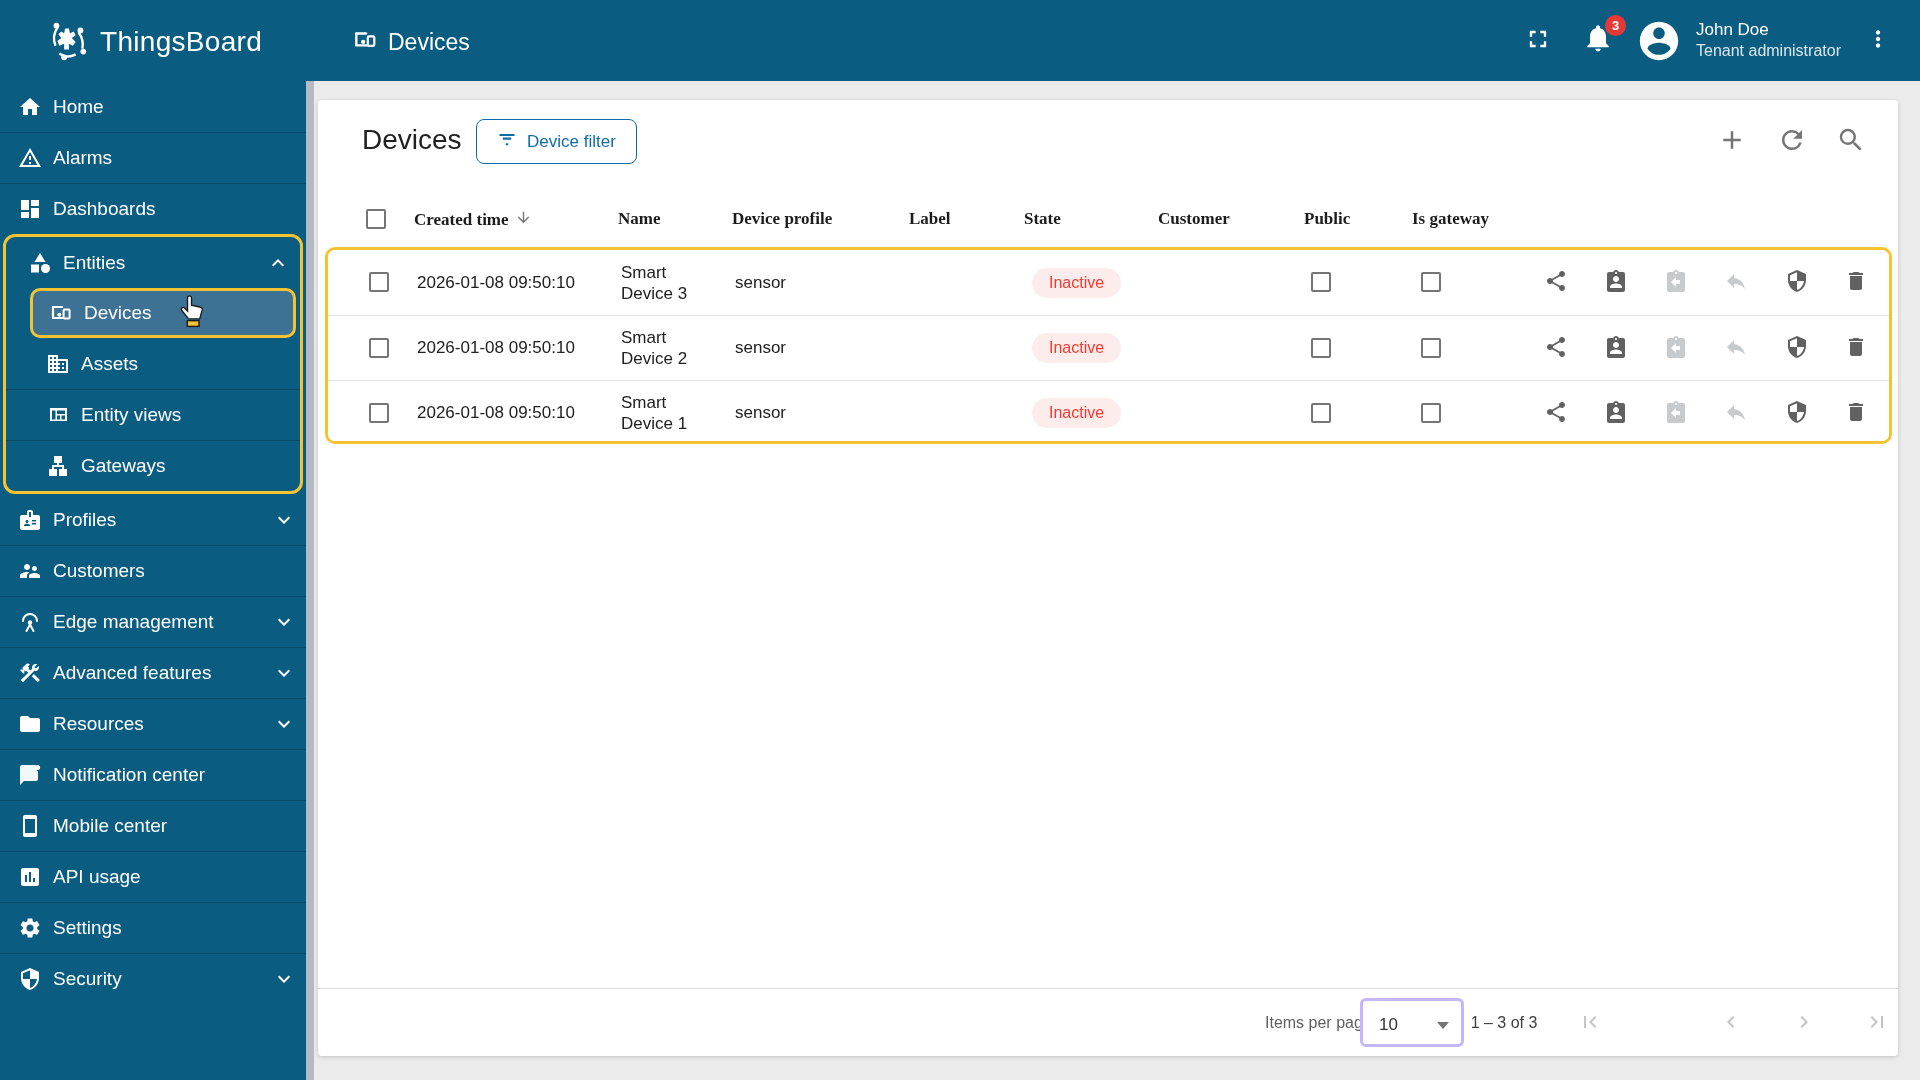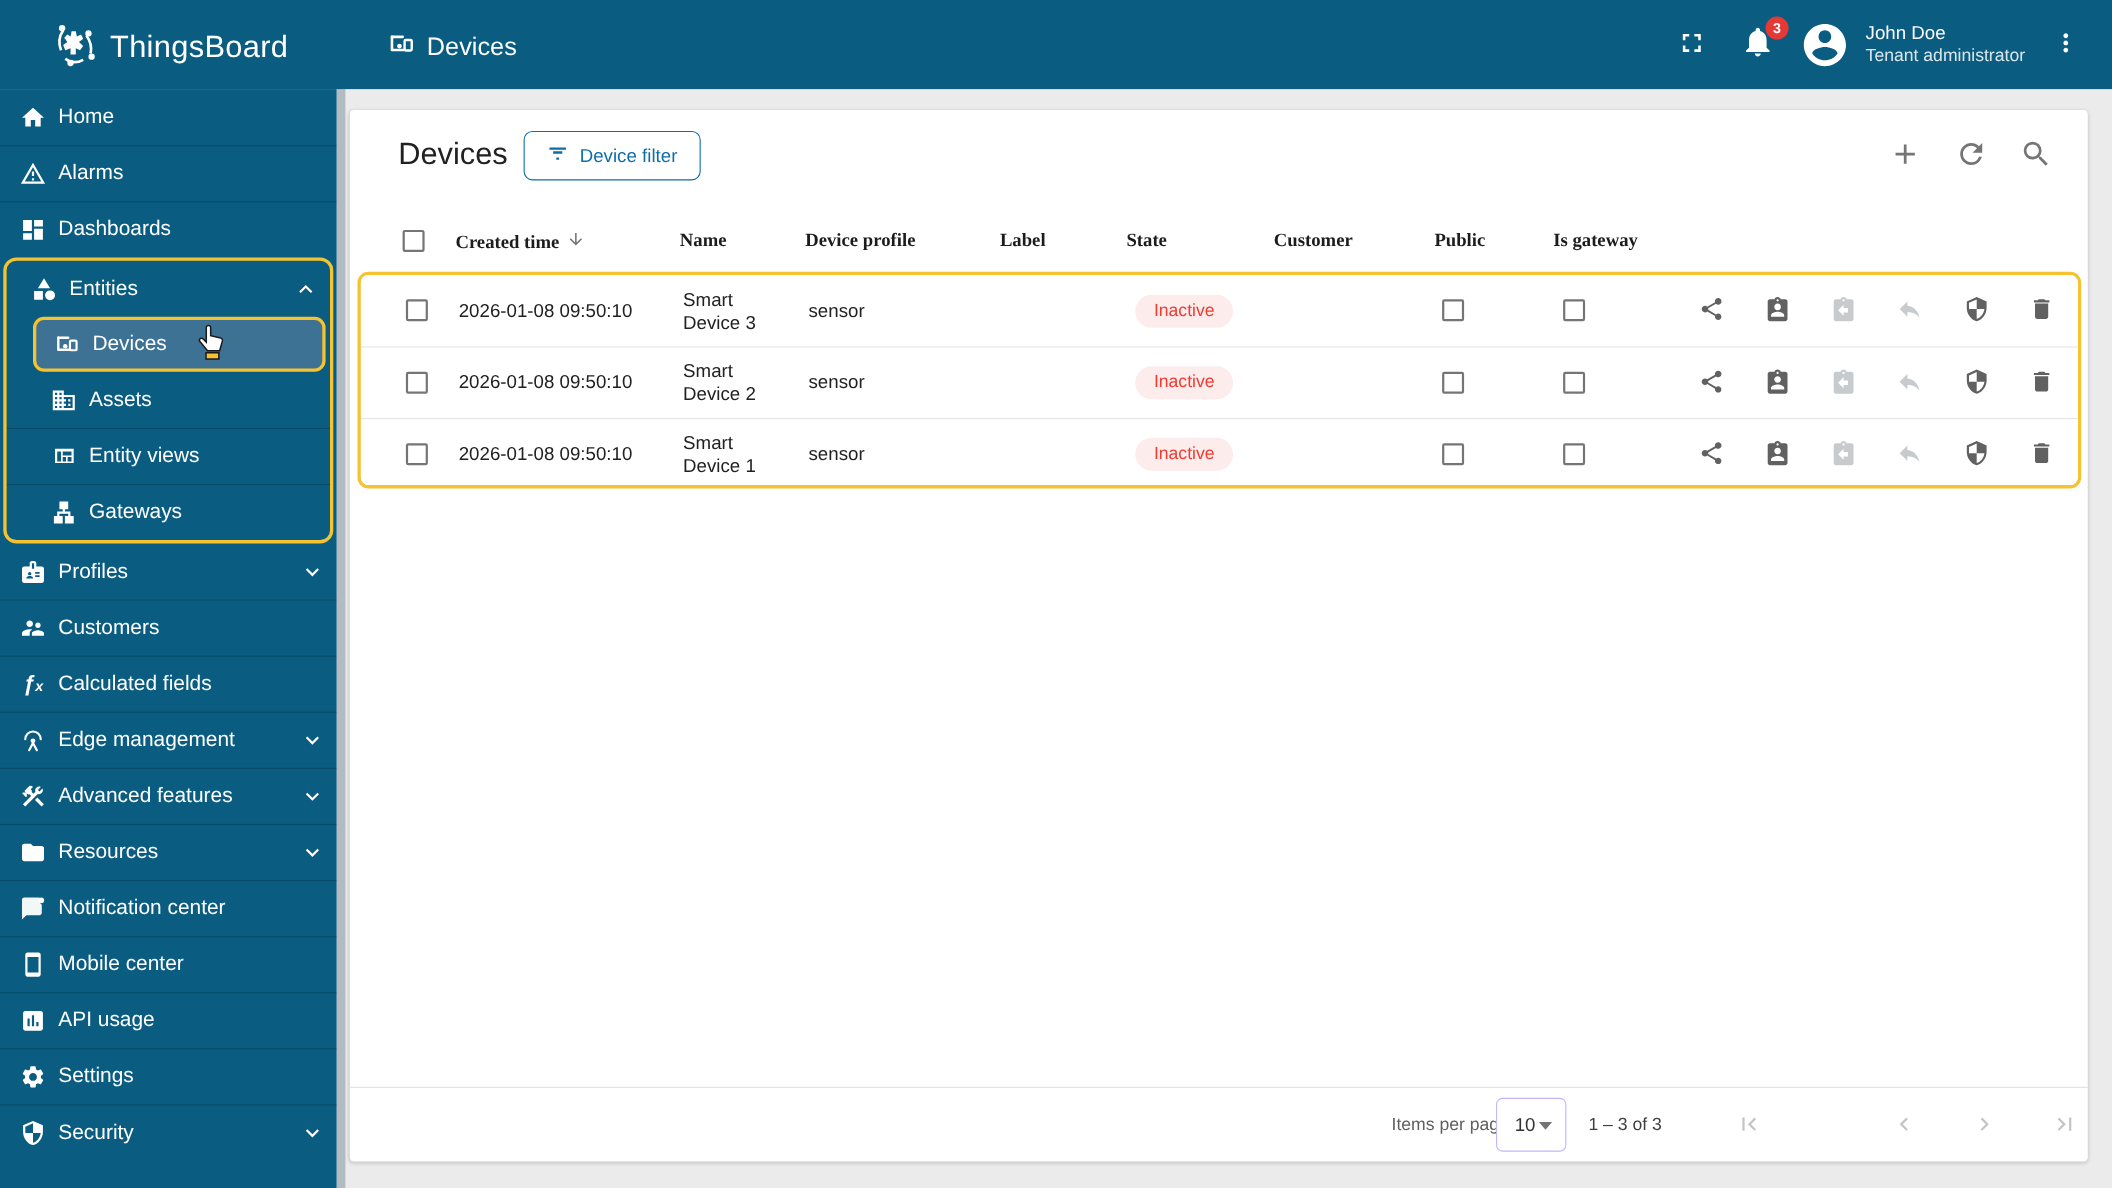--- a/index.html
+++ b/index.html
@@ -66,24 +66,24 @@
   .cell.wrap{white-space:normal;line-height:21px;}
   .state-pill{position:absolute;top:50%;transform:translateY(-50%);background:var(--inactive-bg);color:var(--inactive-text);font-size:16px;padding:6px 17px;border-radius:16px;}
   .row-check{position:absolute;top:22px;}
   .act{position:absolute;top:50%;transform:translateY(-50%);width:26px;height:26px;border:none;background:none;cursor:pointer;display:flex;align-items:center;justify-content:center;}
   .act svg{fill:#616161;}
   .act.disabled svg{fill:#c8cbce;}
 
   
   .pag-line{position:absolute;left:0;top:888px;width:100%;height:1px;background:#e0e0e0;}
   .pag-label{position:absolute;left:947px;top:914px;font-size:16px;color:#5f5f5f;}
-  .page-size{position:absolute;left:1042px;top:898px;width:64px;height:49px;border:1px solid #c4b5fd;border-radius:6px;background:#fff;cursor:pointer;}
+  .page-size{position:absolute;left:1042px;top:898px;width:104px;height:49px;border:3px solid #c4b5fd;border-radius:6px;background:#fff;cursor:pointer;}
   .page-size .val{position:absolute;left:16px;top:14px;font-size:17px;color:#333;}
   .page-size .caret{position:absolute;right:12px;top:21px;width:0;height:0;border-left:6px solid transparent;border-right:6px solid transparent;border-top:7px solid #757575;}
-  .pag-range{position:absolute;left:1126px;top:914px;width:120px;font-size:16px;color:#3f3f3f;}
+  .pag-range{position:absolute;left:1126px;top:914px;width:120px;text-align:center;font-size:16px;color:#3f3f3f;}
   .pag-nav{position:absolute;top:911px;width:24px;height:24px;}
   .pag-nav svg{fill:#c4c4c4;}
 </style>
 </head>
 <body>
 
 <div class="topbar">
   <div class="logo">
     <span>
       <svg width="46" height="46" viewBox="0 0 48 48" fill="none" stroke="#fff">
@@ -249,26 +249,20 @@
 
   <div class="nav-item line">
     <span class="nav-icon">
         <svg width="24" height="24" viewBox="0 0 24 24" fill="#fff">
           <path d="M16.5 12c1.38 0 2.49-1.12 2.49-2.5S17.88 7 16.5 7 14 8.12 14 9.5s1.12 2.5 2.5 2.5zM9 11c1.66 0 2.99-1.34 2.99-3S10.66 5 9 5 6 6.34 6 8s1.34 3 3 3zm7.5 3c-1.83 0-5.5.92-5.5 2.75V19h11v-2.25c0-1.83-3.67-2.75-5.5-2.75zM9 13c-2.33 0-7 1.17-7 3.5V19h7v-2.25c0-.85.33-2.34 2.37-3.47C10.5 13.1 9.66 13 9 13z"></path>
         </svg>
       </span>
     <span class="nav-label">Customers</span>
   </div>
 
-  <div class="nav-item line">
-    <span class="nav-icon">
-        <span class="fx-glyph">ƒ<span style="font-size:13px;">x</span></span>
-      </span>
-    <span class="nav-label">Calculated fields</span>
-  </div>
 
 
   <div class="nav-item line">
     <span class="nav-icon">
         <svg width="24" height="24" viewBox="0 0 24 24" fill="none" stroke="#fff">
           <path d="M5 11a7 7 0 0 1 14 0" stroke-width="2" fill="none" stroke-linecap="round"></path>
           <circle cx="12" cy="12.5" r="2.2" fill="#fff" stroke="none"></circle>
           <path d="M12 14.5 L8.5 21 M12 14.5 L15.5 21" stroke-width="2" stroke-linecap="round"></path>
         </svg>
       </span>

